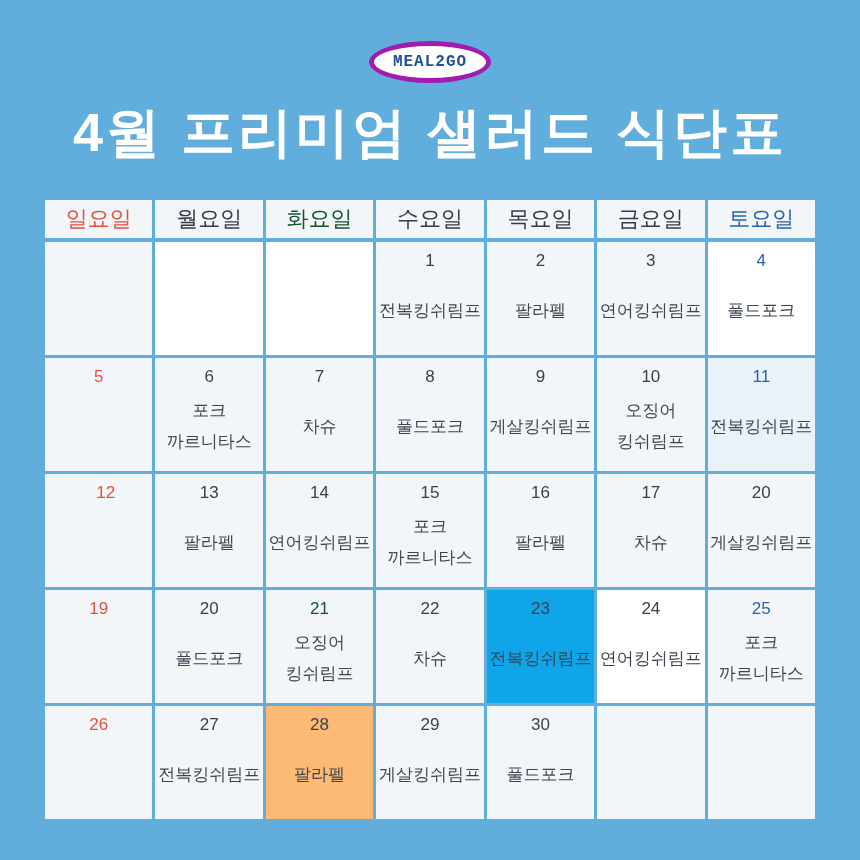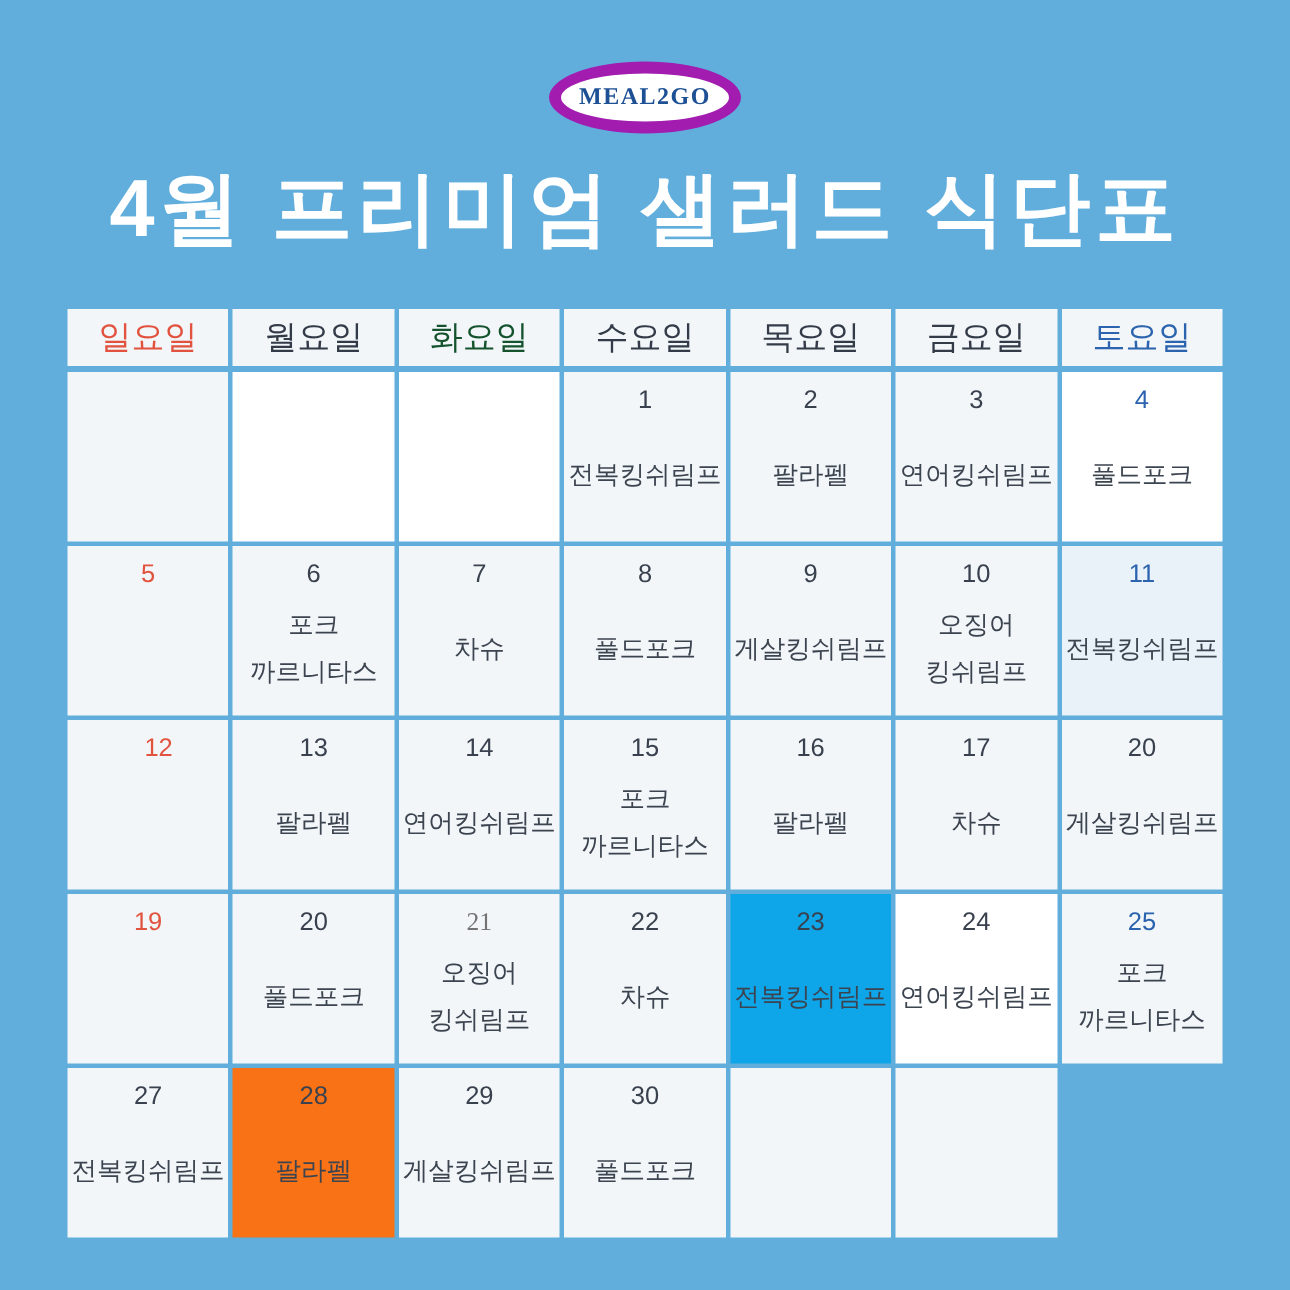--- a/index.html
+++ b/index.html
@@ -7,25 +7,25 @@
     width:860px;height:860px;
     background:#61aedd;
     font-family:"Liberation Sans","DejaVu Sans",sans-serif;
     display:flex;flex-direction:column;align-items:center;
     overflow:hidden;
   }
   .logo{
     margin-top:41px;
     width:112px;height:32px;
     background:#ffffff;
-    border:8px solid #a21caf;
+    border:5px solid #a21caf;
     border-radius:50%;
     display:flex;align-items:center;justify-content:center;
     color:#1d5094;
-    font-family:Liberation Serif, serif;
+    font-family:Liberation Mono, monospace;
     font-weight:bold;font-size:16px;letter-spacing:1px;
   }
   .title{
     margin-top:14px;
     color:#ffffff;
     font-size:54px;
     font-weight:bold;
     letter-spacing:3px;
     white-space:nowrap;
   }
@@ -195,21 +195,21 @@
         <div class="date" style="color: rgb(226, 83, 63);">19</div>
         <div class="meal" style="color: rgb(60, 68, 80);"></div>
       </div>
       <div class="cell" style="background: rgb(242, 246, 249);">
         <div class="date" style="color: rgb(57, 65, 78);">20</div>
         <div class="meal" style="color: rgb(60, 68, 80);">
           <div>풀드포크</div>
         </div>
       </div>
       <div class="cell" style="background: rgb(242, 246, 249);">
-        <div class="date" style="color: #737373; font-family: Liberation Serif, serif;">21</div>
+        <div class="date" style="color: #14532d;">21</div>
         <div class="meal" style="color: rgb(60, 68, 80);">
           <div>오징어</div>
           <div>킹쉬림프</div>
         </div>
       </div>
       <div class="cell" style="background: rgb(242, 246, 249);">
         <div class="date" style="color: rgb(57, 65, 78);">22</div>
         <div class="meal" style="color: rgb(60, 68, 80);">
           <div>차슈</div>
         </div>
@@ -227,26 +227,30 @@
         </div>
       </div>
       <div class="cell" style="background: rgb(242, 246, 249);">
         <div class="date" style="color: rgb(43, 99, 174);">25</div>
         <div class="meal" style="color: rgb(60, 68, 80);">
           <div>포크</div>
           <div>까르니타스</div>
         </div>
       </div>
       <div class="cell" style="background: rgb(242, 246, 249);">
+        <div class="date" style="color: rgb(226, 83, 63);">26</div>
+        <div class="meal" style="color: rgb(60, 68, 80);"></div>
+      </div>
+      <div class="cell" style="background: rgb(242, 246, 249);">
         <div class="date" style="color: rgb(57, 65, 78);">27</div>
         <div class="meal" style="color: rgb(60, 68, 80);">
           <div>전복킹쉬림프</div>
         </div>
       </div>
-      <div class="cell" style="background: #f97316;">
+      <div class="cell" style="background: #fdba74;">
         <div class="date" style="color: rgb(57, 65, 78);">28</div>
         <div class="meal" style="color: rgb(60, 68, 80);">
           <div>팔라펠</div>
         </div>
       </div>
       <div class="cell" style="background: rgb(242, 246, 249);">
         <div class="date" style="color: rgb(57, 65, 78);">29</div>
         <div class="meal" style="color: rgb(60, 68, 80);">
           <div>게살킹쉬림프</div>
         </div>

